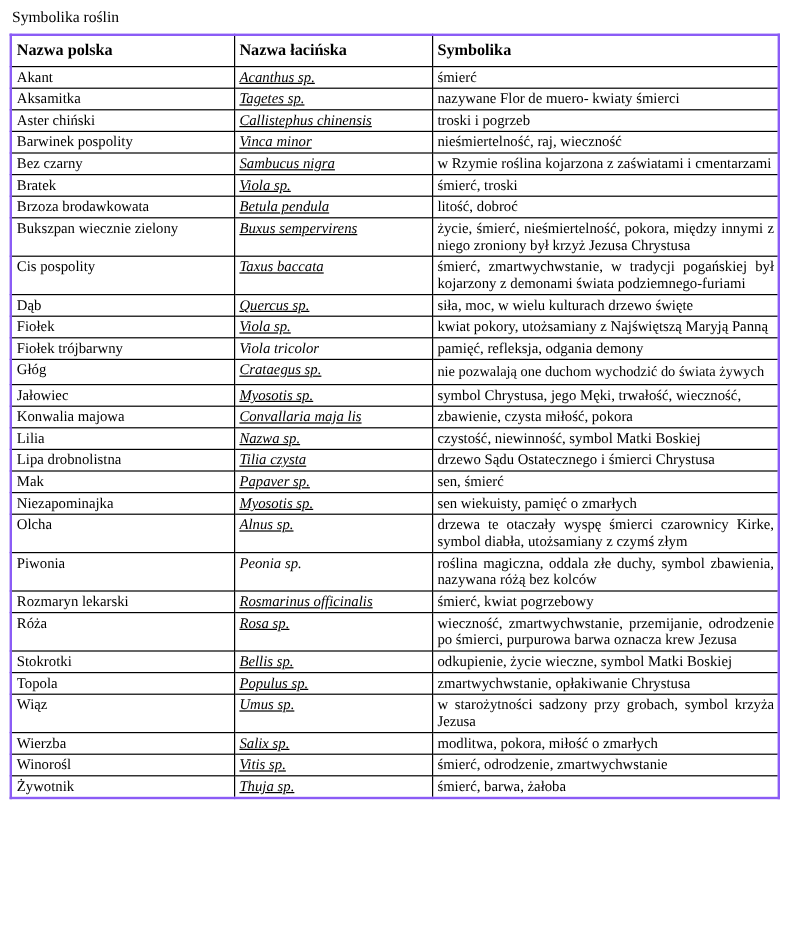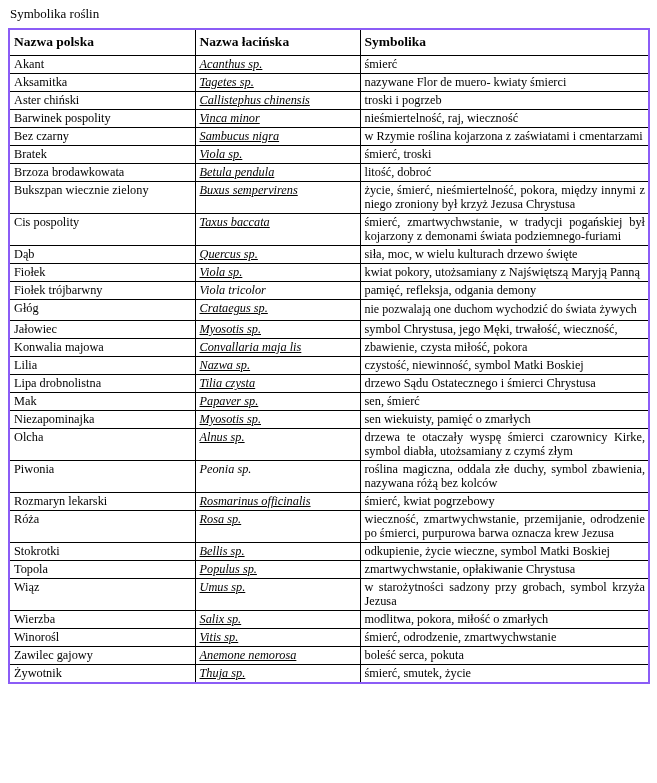--- a/index.html
+++ b/index.html
@@ -226,25 +226,20 @@
           <td class="polish">Wierzba</td>
           <td class="latin">Salix sp.</td>
           <td class="meaning">modlitwa, pokora, miłość o zmarłych</td>
         </tr>
         <tr>
           <td class="polish">Winorośl</td>
           <td class="latin">Vitis sp.</td>
           <td class="meaning">śmierć, odrodzenie, zmartwychwstanie</td>
         </tr>
         <tr>
-          <td class="polish">Zawilec gajowy</td>
-          <td class="latin">Anemone nemorosa</td>
-          <td class="meaning">boleść serca, pokuta</td>
-        </tr>
-        <tr>
           <td class="polish">Żywotnik</td>
           <td class="latin">Thuja sp.</td>
-          <td class="meaning">śmierć, smutek, życie</td>
+          <td class="meaning">śmierć, barwa, żałoba</td>
         </tr>
       </tbody>
   </table>
 
 </div>
 
 </body></html>

